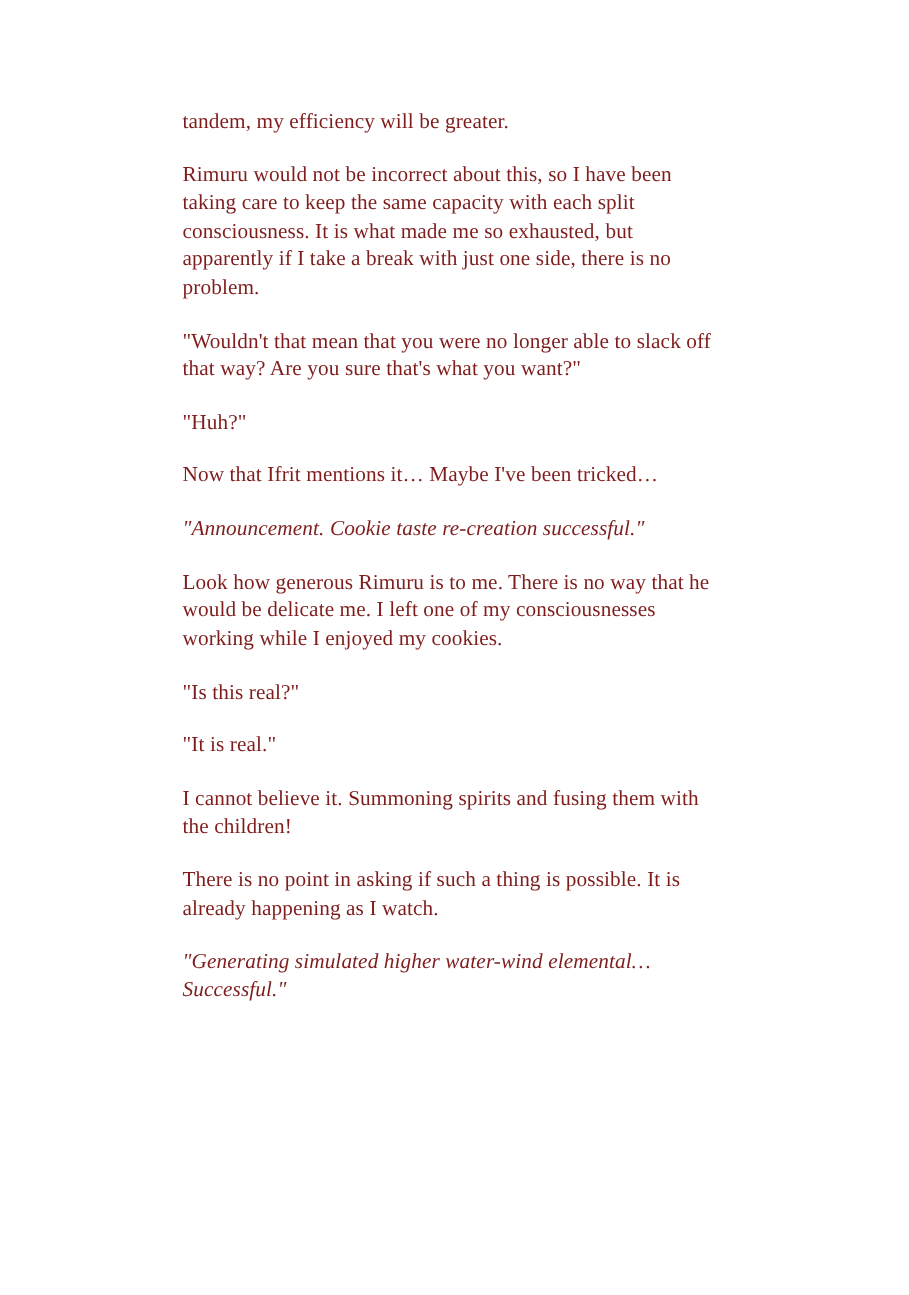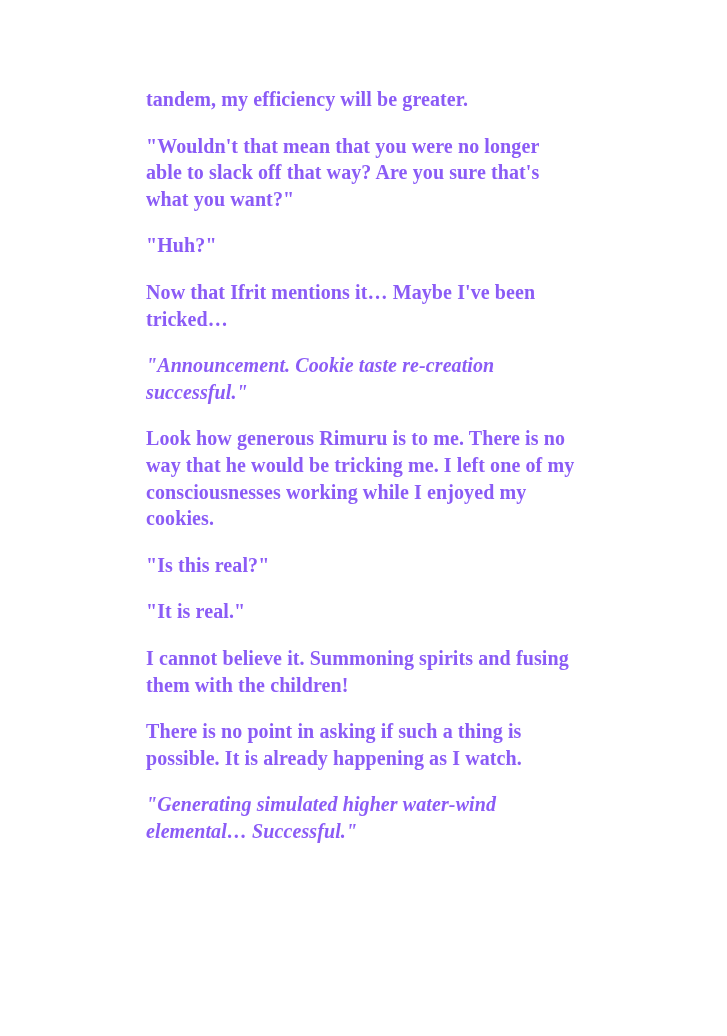--- a/index.html
+++ b/index.html
@@ -24,44 +24,44 @@
     overflow: hidden;
   }
   .text-column {
     position: absolute;
     left: 146px;
     top: 86px;
     width: 432px;
   }
   .para {
     margin: 0 0 20px 0;
-    font-size: 20px;
+    font-size: 17px;
     line-height: 1.33;
     text-align: left;
     letter-spacing: 0.005em;
-    color: #8b5cf6;
-    font-weight: bold;
+    color: #7f1d1d;
   }
   .para.italic {
     font-style: italic;
   }
   .para:last-child {
     margin-bottom: 0;
   }
 </style>
 </head>
 <body>
 
 <div class="page">
   <div class="text-column">
     <p class="para">tandem, my efficiency will be greater.</p>
+    <p class="para">Rimuru would not be incorrect about this, so I have been taking care to keep the same capacity with each split consciousness. It is what made me so exhausted, but apparently if I take a break with just one side, there is no problem.</p>
     <p class="para">"Wouldn't that mean that you were no longer able to slack off that way? Are you sure that's what you want?"</p>
     <p class="para">"Huh?"</p>
     <p class="para">Now that Ifrit mentions it… Maybe I've been tricked…</p>
     <p class="para italic">"Announcement. Cookie taste re-creation successful."</p>
-    <p class="para">Look how generous Rimuru is to me. There is no way that he would be tricking me. I left one of my consciousnesses working while I enjoyed my cookies.</p>
+    <p class="para">Look how generous Rimuru is to me. There is no way that he would be delicate me. I left one of my consciousnesses working while I enjoyed my cookies.</p>
     <p class="para">"Is this real?"</p>
     <p class="para">"It is real."</p>
     <p class="para">I cannot believe it. Summoning spirits and fusing them with the children!</p>
     <p class="para">There is no point in asking if such a thing is possible. It is already happening as I watch.</p>
     <p class="para italic">"Generating simulated higher water-wind elemental… Successful."</p>
   </div>
 </div>
 
 </body></html>

